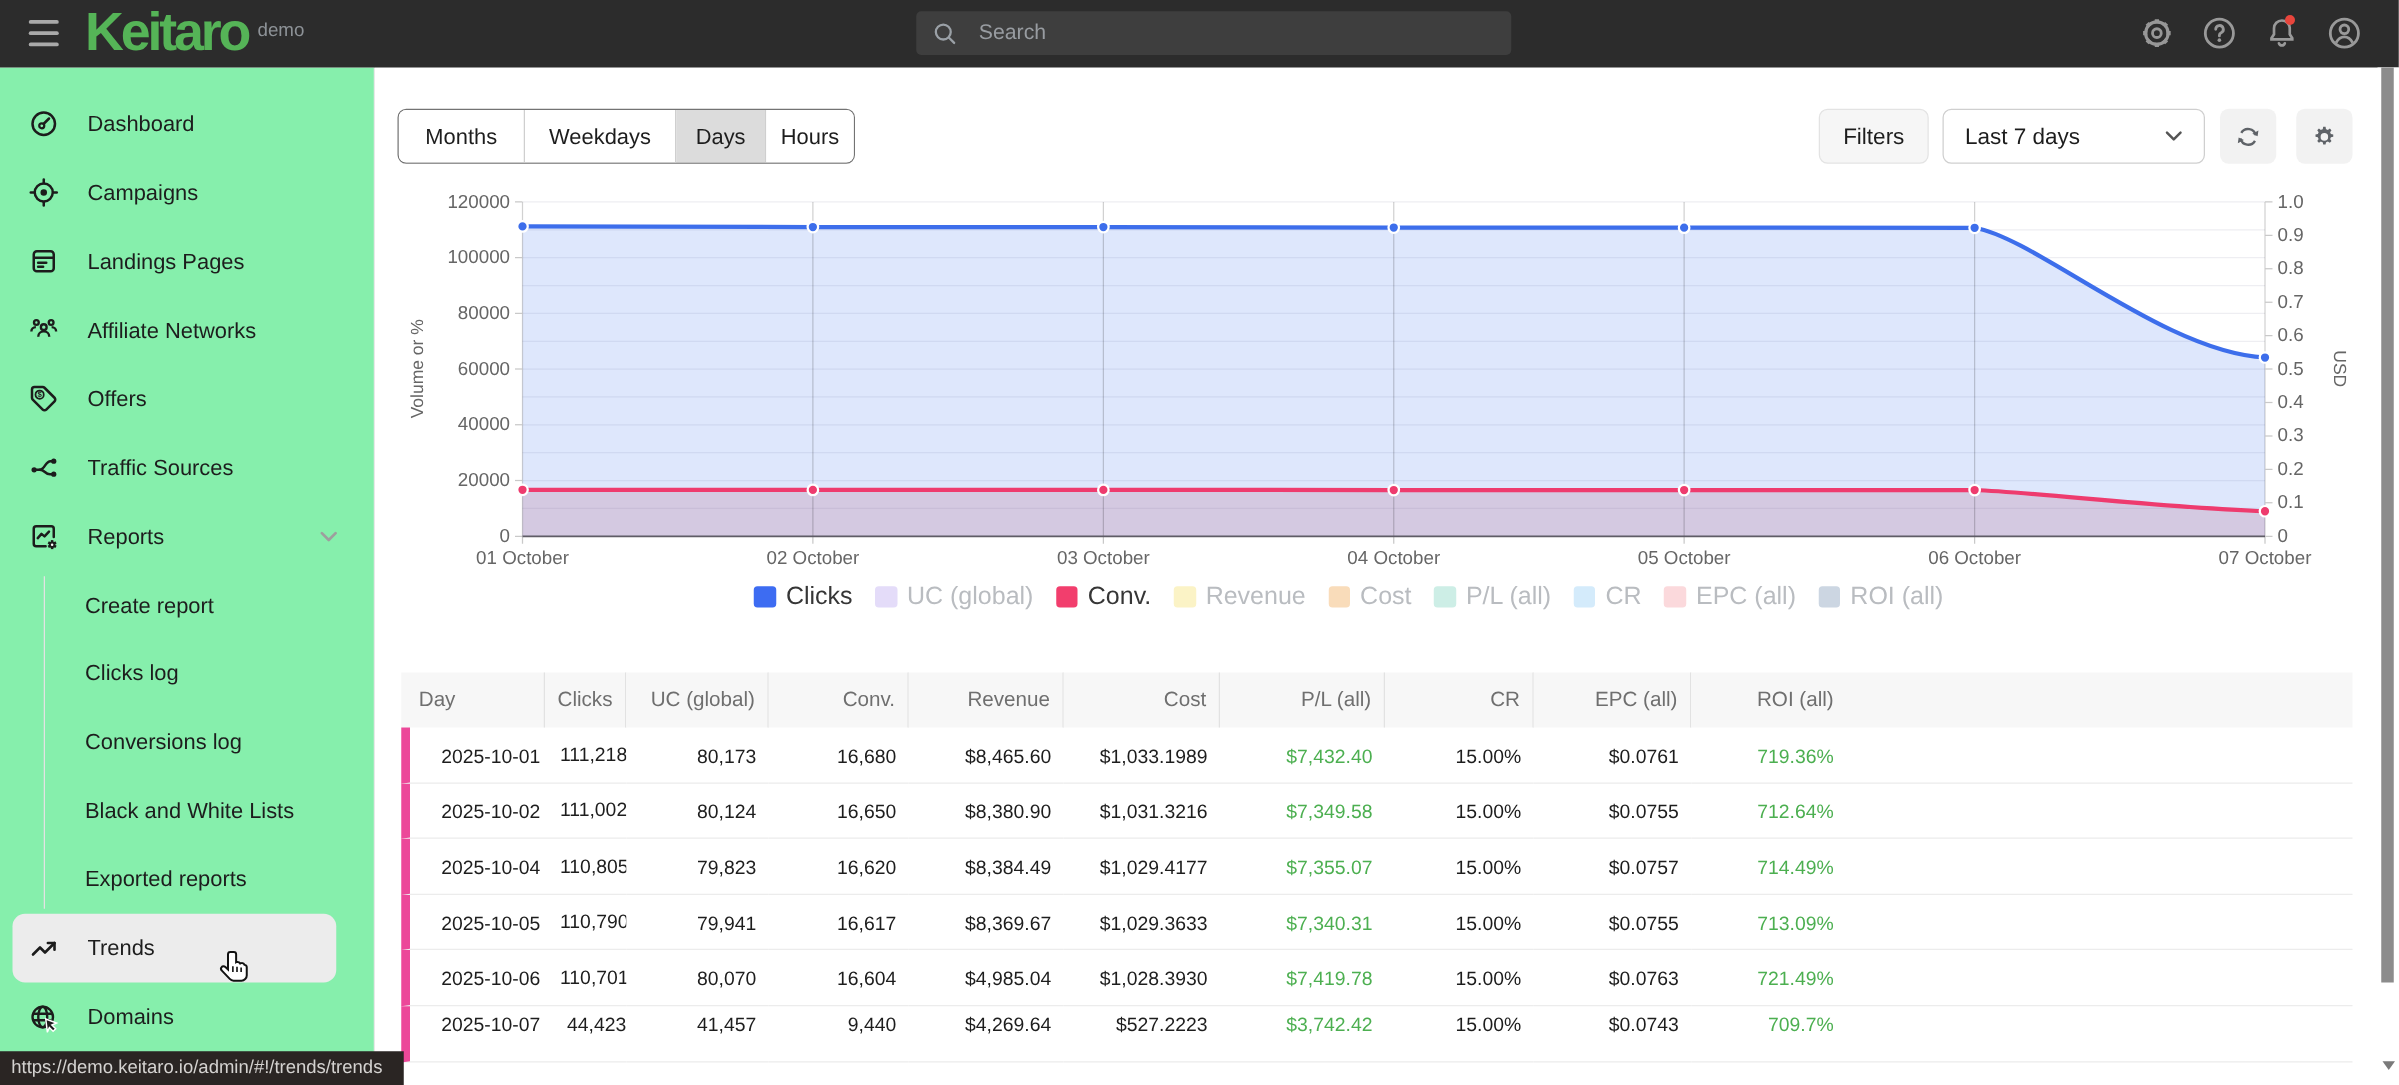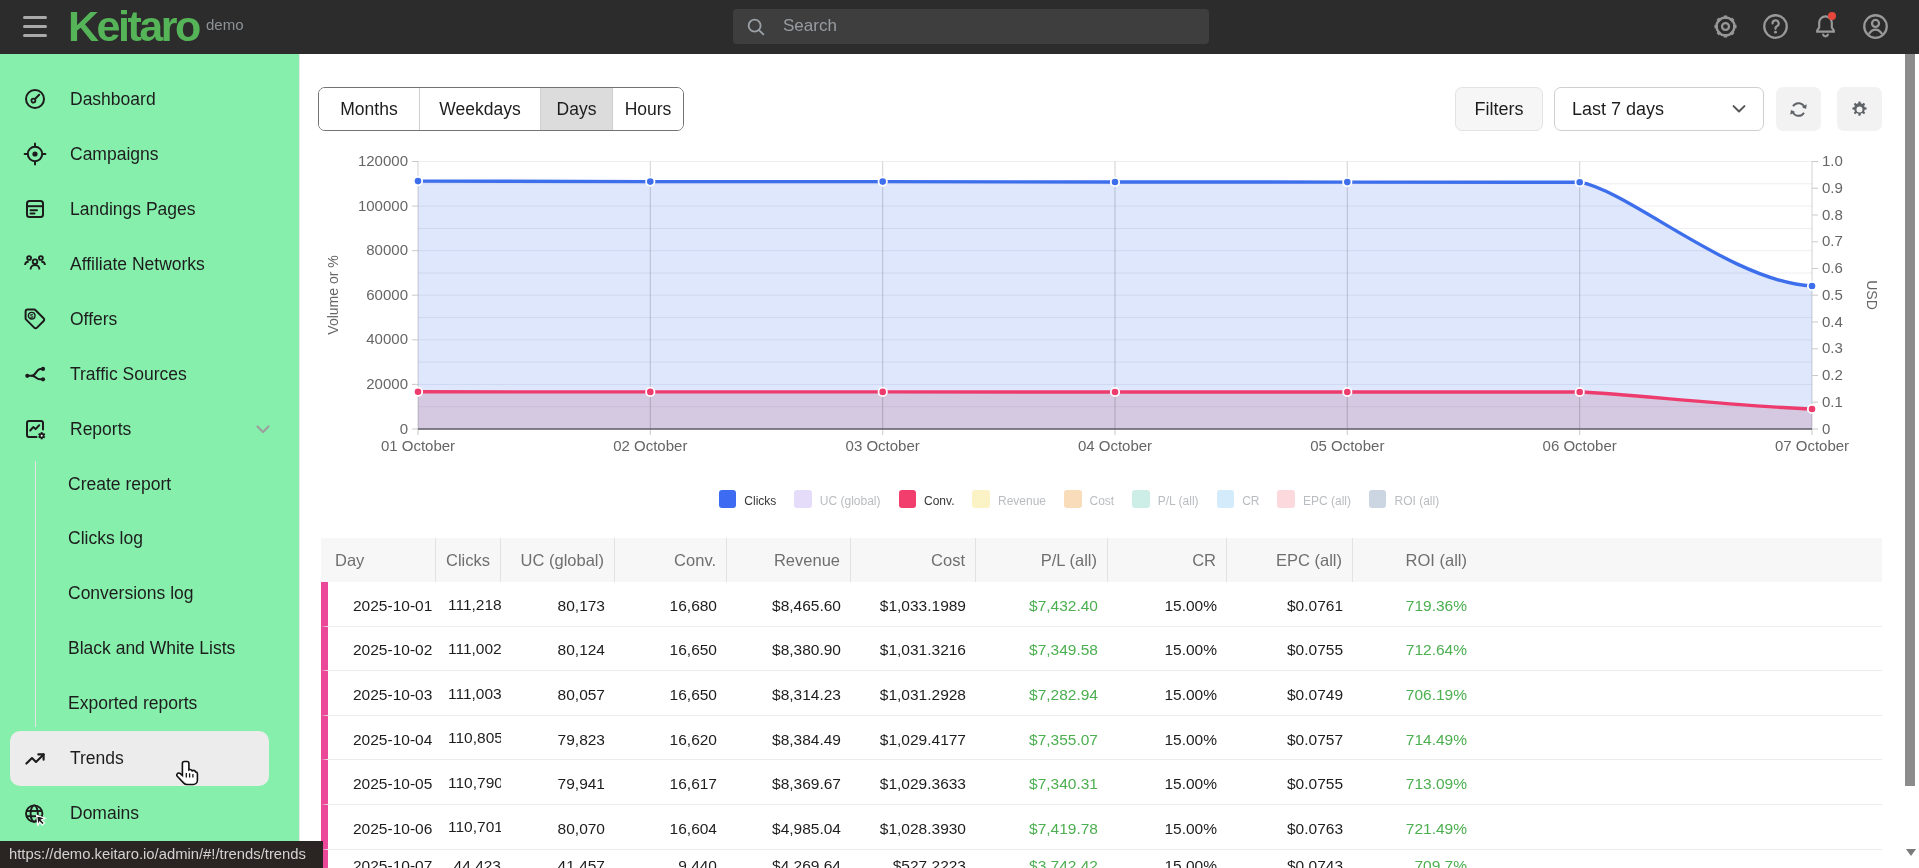--- a/index.html
+++ b/index.html
@@ -34,21 +34,21 @@
 .tab { font-size:17.5px; color:#1d1d1d; text-align:center; line-height:42px; background:#fff; border-right:1px solid #cfcfcf; }
 .tab:last-child { border-right:none; }
 .tab.sel { background:#dcdcdc; }
 .filters { position:absolute; left:1154px; top:33px; width:88px; height:44px; background:#f6f6f6; border:1px solid #e3e3e3; border-radius:7px; font-size:18px; color:#1d1d1d; text-align:center; line-height:42px; }
 .select { position:absolute; left:1253px; top:33px; width:210px; height:44px; background:#fff; border:1px solid #cfcfcf; border-radius:7px; font-size:18px; color:#1d1d1d; line-height:42px; padding-left:17px; }
 .select svg { position:absolute; right:14px; top:11px; }
 .btn-sq { position:absolute; top:33px; width:45px; height:44px; background:#f2f2f2; border-radius:7px; display:flex; align-items:center; justify-content:center; }
 #b-refresh { left:1475px; }
 #b-gear { left:1536px; }
 #chart { position:absolute; left:-1px; top:91px; }
-.legend { position:absolute; left:-12px; top:436px; width:1580px; text-align:center; font-size:12px; }
+.legend { position:absolute; left:-12px; top:412px; width:1580px; text-align:center; font-size:20px; }
 .li { color:#b9bcc0; margin:0 9px; }
 .li.on { color:#363636; }
 .li i { display:inline-block; width:17.5px; height:17.5px; border-radius:3px; vertical-align:-3px; margin-right:8px; }
 
 table { position:absolute; left:20px; top:484px; width:1561px; border-collapse:separate; border-spacing:0; table-layout:fixed; font-size:15.5px; }
 th,td { box-sizing:border-box; height:44.6px; text-align:right; padding:0 10px; white-space:nowrap; color:#1d1d1d; font-weight:normal; overflow:hidden; }
 thead th { height:44px; background:#f7f7f7; color:#6f6f6f; border-right:1px solid #e2e2e2; font-size:16.5px; }
 thead th.filler { border-right:none; }
 th.c-day, td.c-day { text-align:left; padding-left:9px; }
 tbody td { border-bottom:1px solid #ececec; padding-top:4px; }
@@ -422,35 +422,20 @@
           <td>16,650</td>
           <td>$8,380.90</td>
           <td>$1,031.3216</td>
           <td class="green">$7,349.58</td>
           <td>15.00%</td>
           <td>$0.0755</td>
           <td class="green c-roi">712.64%</td>
           <td class="filler"></td>
         </tr>
         <tr>
-          <td class="c-day">2025-10-03</td>
-          <td class="c-clicks">
-            <div class="clip">111,003</div>
-          </td>
-          <td>80,057</td>
-          <td>16,650</td>
-          <td>$8,314.23</td>
-          <td>$1,031.2928</td>
-          <td class="green">$7,282.94</td>
-          <td>15.00%</td>
-          <td>$0.0749</td>
-          <td class="green c-roi">706.19%</td>
-          <td class="filler"></td>
-        </tr>
-        <tr>
           <td class="c-day">2025-10-04</td>
           <td class="c-clicks">
             <div class="clip">110,805</div>
           </td>
           <td>79,823</td>
           <td>16,620</td>
           <td>$8,384.49</td>
           <td>$1,029.4177</td>
           <td class="green">$7,355.07</td>
           <td>15.00%</td>

